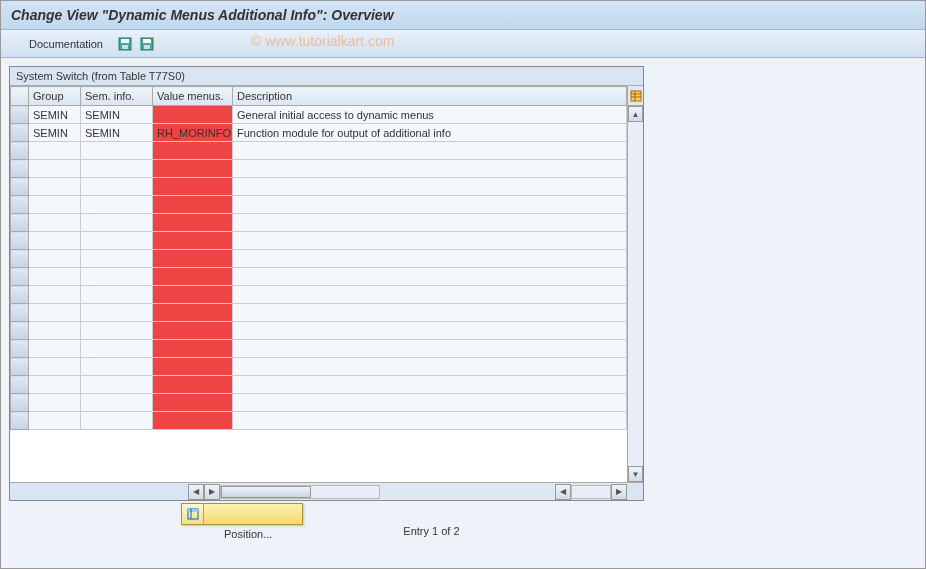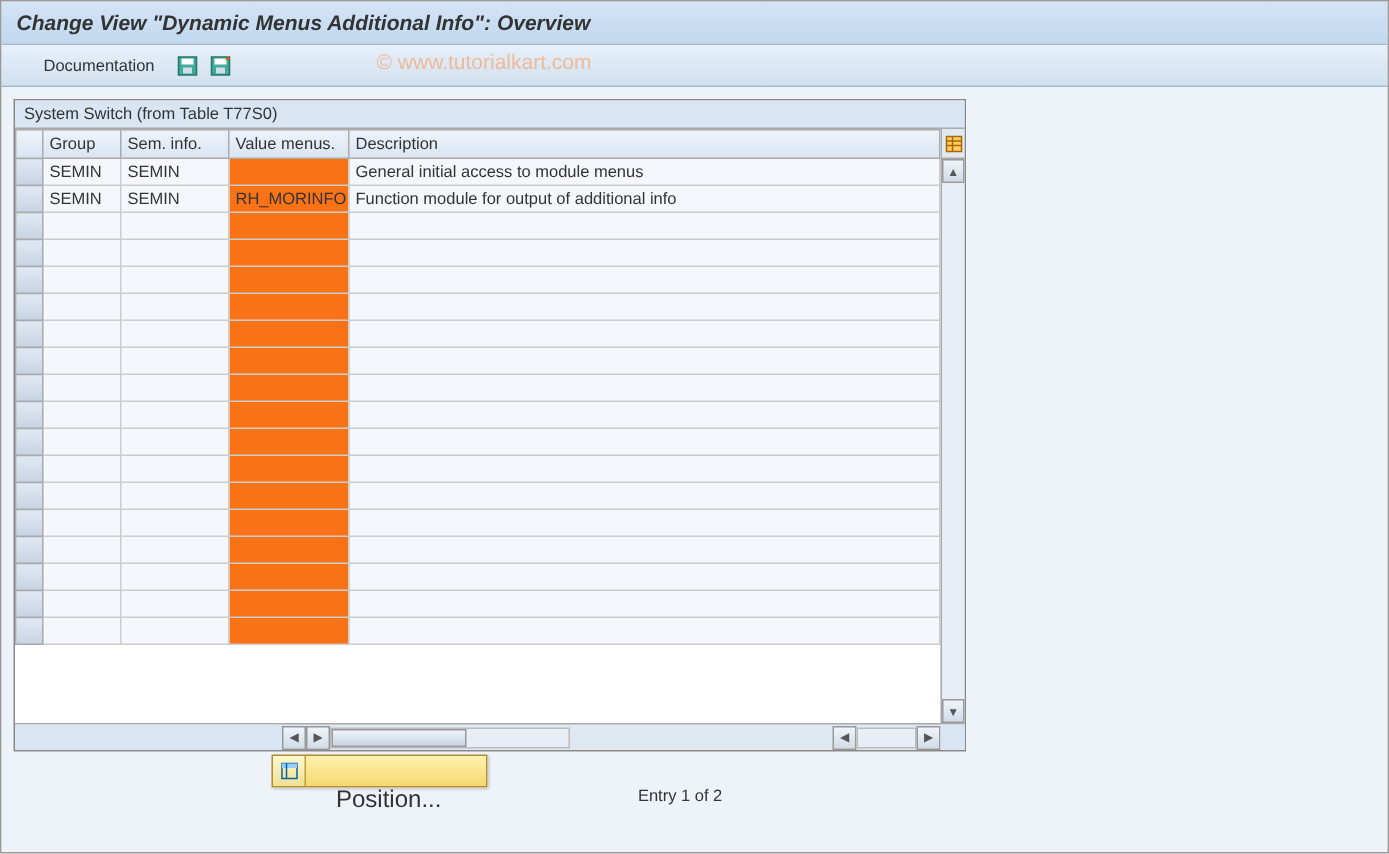--- a/index.html
+++ b/index.html
@@ -111,21 +111,21 @@
     }
     table.grid td.rowsel {
       background: linear-gradient(to bottom, #e0e8f2, #c8d4e4);
       border: 1px solid #aaa;
       width: 18px;
     }
     table.grid th.rowsel-h {
       width: 18px;
     }
     table.grid td.editable {
-      background: #f97316;
+      background: #ef4444;
     }
     .config-icon {
       height: 20px;
       border-bottom: 1px solid #aaa;
       display: flex;
       align-items: center;
       justify-content: center;
       cursor: pointer;
       font-size: 10px;
     }
@@ -188,21 +188,21 @@
       height: 100%;
       background: linear-gradient(to bottom, #fff8d0, #f0e090);
       border-right: 1px solid #c0a040;
       display: flex;
       align-items: center;
       justify-content: center;
       font-size: 10px;
     }
     .position-btn .pb-label {
       padding: 0 30px 0 20px;
-      font-size: 16px;
+      font-size: 11px;
       color: #333;
       margin-top: 40px;
     }
     .entry-text { font-size: 11px; color: #333; margin-top: 35px; }
     .col-group { width:52px;margin-left:36px; }
     .col-sem { width:72px; }
     .col-val { width:80px; }
     .col-desc { }
   </style>
 </head>
@@ -247,21 +247,21 @@
               <th class="col-val">Value menus.</th>
               <th class="col-desc">Description</th>
             </tr>
           </thead>
           <tbody id="grid-body">
           <tr>
                 <td class="rowsel"></td>
                 <td>SEMIN</td>
                 <td>SEMIN</td>
                 <td class="editable"></td>
-                <td>General initial access to module menus</td>
+                <td>General initial access to dynamic menus</td>
               </tr>
               <tr>
                 <td class="rowsel"></td>
                 <td>SEMIN</td>
                 <td>SEMIN</td>
                 <td class="editable">RH_MORINFO</td>
                 <td>Function module for output of additional info</td>
               </tr>
               <tr>
                 <td class="rowsel"></td>

